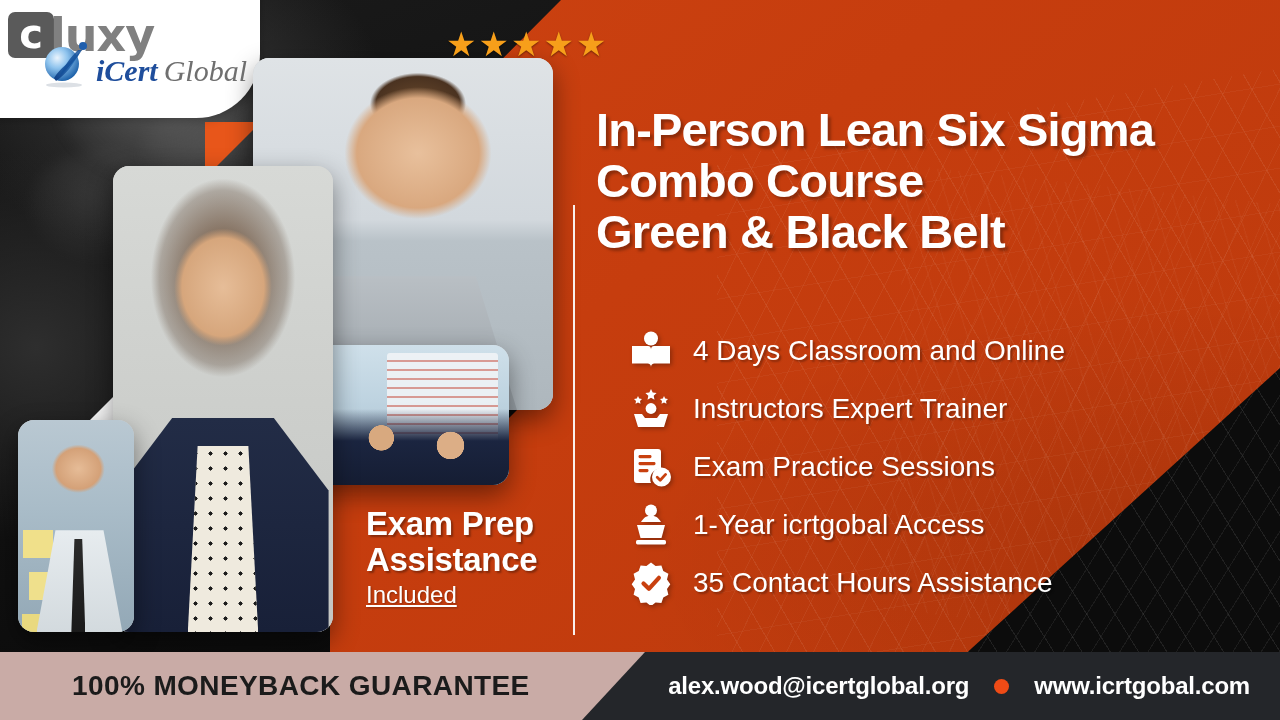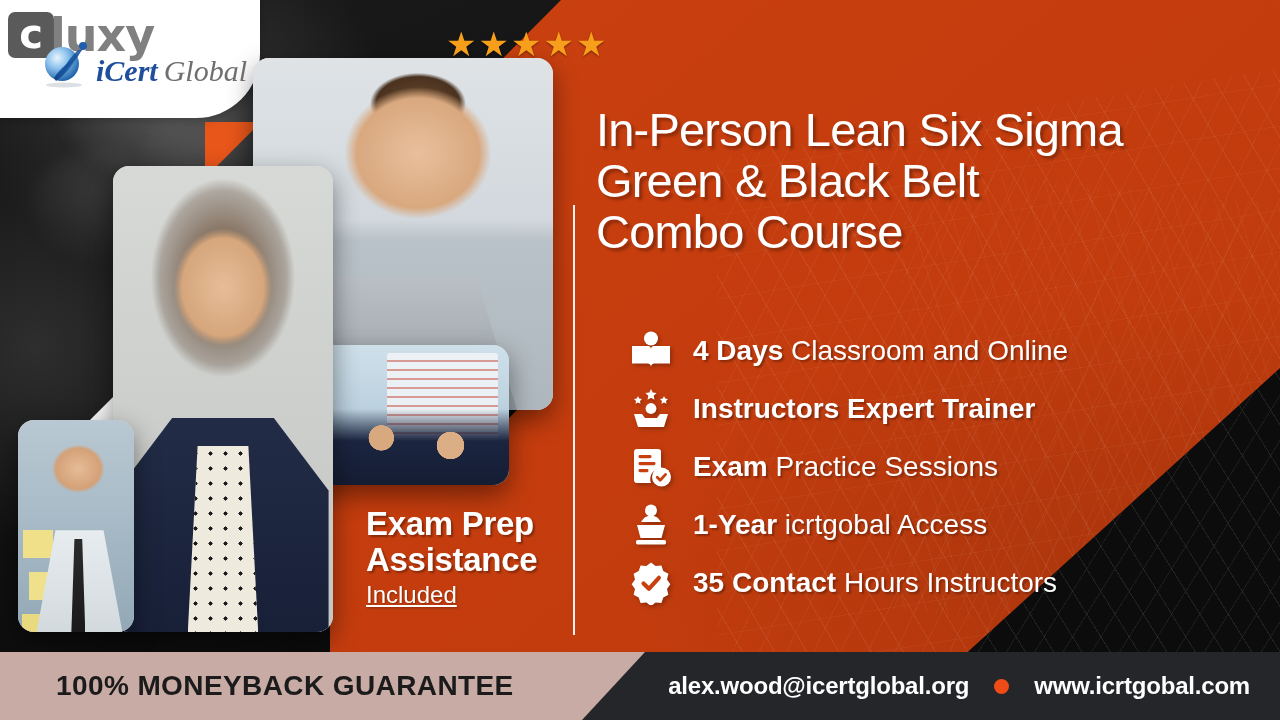--- a/index.html
+++ b/index.html
@@ -329,21 +329,21 @@
     z-index: 5;
   }
 
   
   .headline {
     position: absolute;
     left: 596px; top: 104px;
     width: 670px;
     z-index: 5;
     color: #ffffff;
-    font-weight: 400;
+    font-weight: 700;
     font-size: 47px;
     line-height: 51px;
     letter-spacing: -0.8px;
     text-shadow: 3px 3px 3px rgba(0,0,0,0.30);
   }
   .headline .ln { display: block; white-space: nowrap; }
 
   .features {
     position: absolute;
     left: 628px; top: 322px;
@@ -365,34 +365,34 @@
     filter: drop-shadow(2px 2px 2px rgba(0,0,0,0.28));
   }
   .feat .ic svg { display: block; }
   .feat .tx {
     color: #ffffff;
     font-size: 28px;
     line-height: 32px;
     white-space: nowrap;
     text-shadow: 2px 2px 2px rgba(0,0,0,0.30);
   }
-  .feat .tx b { font-weight: 700; margin-top: 33px; }
+  .feat .tx b { font-weight: 400; margin-top: 33px; }
   .feat .tx span { font-weight: 400; }
 
   
   .bar-money {
     position: absolute;
     left: 0; bottom: 0;
     width: 720px; height: 68px;
     background: #C9ABA6;
     z-index: 9;
   }
   .bar-money .t {
     position: absolute;
-    left: 56px; top: 18px;
+    left: 72px; top: 18px;
     color: #1b1b1b;
     font-size: 28px;
     font-weight: 700;
     letter-spacing: 0.4px;
   }
   .bar-contact {
     position: absolute;
     right: 0; bottom: 0;
     width: 720px; height: 68px;
     background: #24262A;
@@ -499,22 +499,22 @@
       <div class="l1">Exam Prep</div>
       <div class="l2">Assistance</div>
       <div class="l3">Included</div>
     </div>
   </div>
 
   <div class="divider"></div>
 
   <div class="headline">
     <span class="ln">In-Person Lean Six Sigma</span>
+    <span class="ln">Combo Course</span>
     <span class="ln">Green &amp; Black Belt</span>
-    <span class="ln">Combo Course</span>
   </div>
 
   <div class="features">
 
     <div class="feat">
       <div class="ic">
         <svg width="44" height="44" viewBox="0 0 44 44" fill="#ffffff">
           <circle cx="22" cy="9.5" r="7"></circle>
           <path d="M3 17 L19 17 C21 17 22 18.4 22 20.4 L22 38 C22 36 20.6 34.6 18.6 34.6 L3 34.6 Z"></path>
           <path d="M41 17 L25 17 C23 17 22 18.4 22 20.4 L22 38 C22 36 23.4 34.6 25.4 34.6 L41 34.6 Z"></path>
@@ -576,21 +576,21 @@
 
     <div class="feat">
       <div class="ic">
         <svg width="44" height="44" viewBox="0 0 44 44" fill="#ffffff">
           <path d="M22 1.5 l4.6 3.6 5.8-.6 1.9 5.5 5.1 2.8 -1.4 5.7 3.3 4.8 -3.3 4.8 1.4 5.7 -5.1 2.8 -1.9 5.5 -5.8-.6 -4.6 3.6 -4.6-3.6 -5.8.6 -1.9-5.5 -5.1-2.8 1.4-5.7 -3.3-4.8 3.3-4.8 -1.4-5.7 5.1-2.8 1.9-5.5 5.8.6 Z"></path>
           <path d="M14.5 22.4 l5.4 5.4 10-11" fill="none" stroke="#C8400F" stroke-width="4.2" stroke-linecap="round" stroke-linejoin="round"></path>
         </svg>
       </div>
       <div class="tx">
         <b>35 Contact</b>
-        <span>Hours Instructors</span>
+        <span>Hours Assistance</span>
       </div>
     </div>
 
   </div>
 
   <div class="bar-money">
     <div class="t">100% MONEYBACK GUARANTEE</div>
   </div>
 
   <div class="bar-contact">

